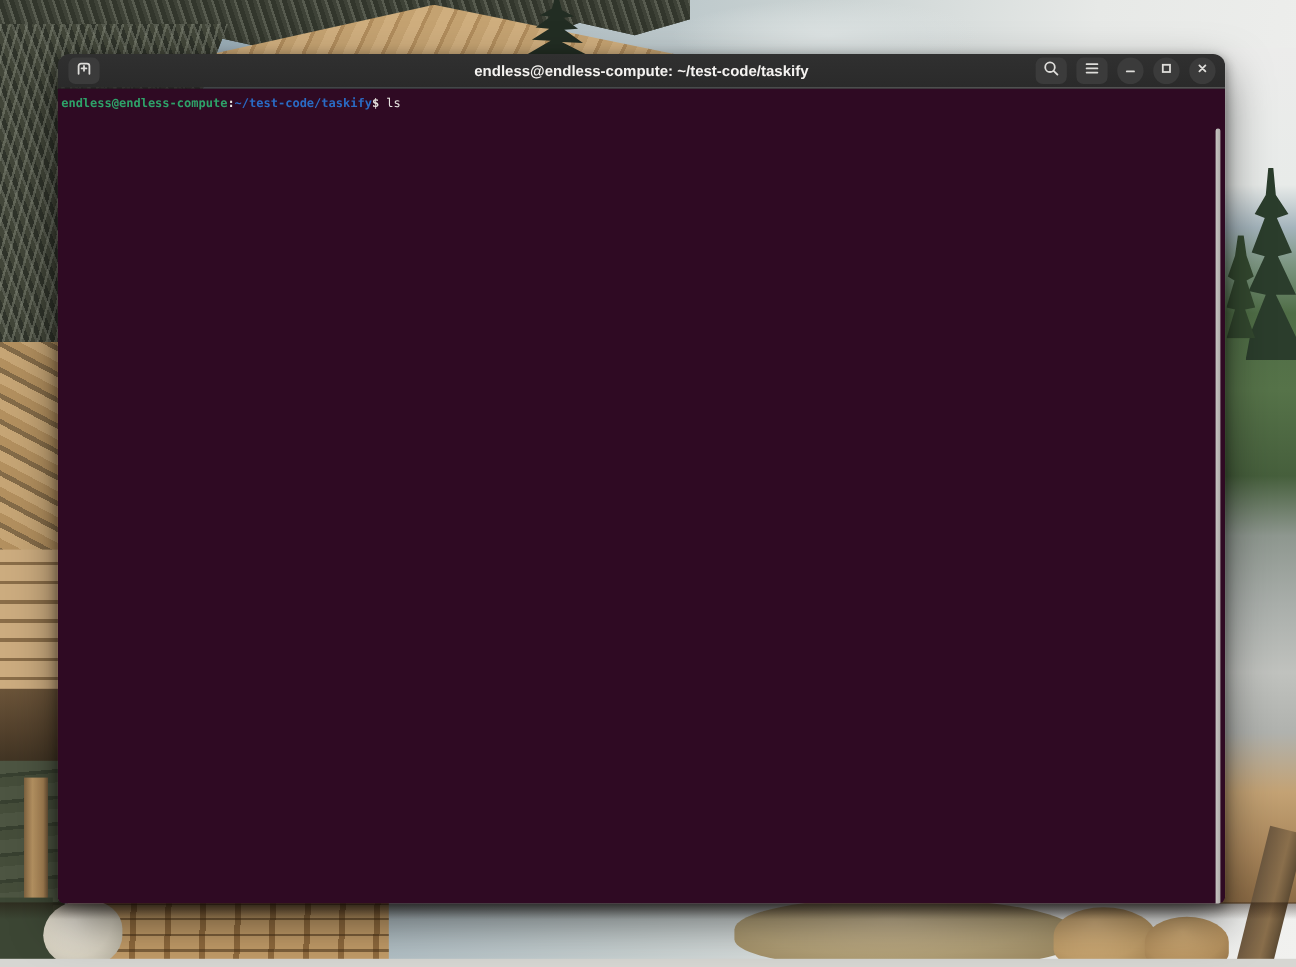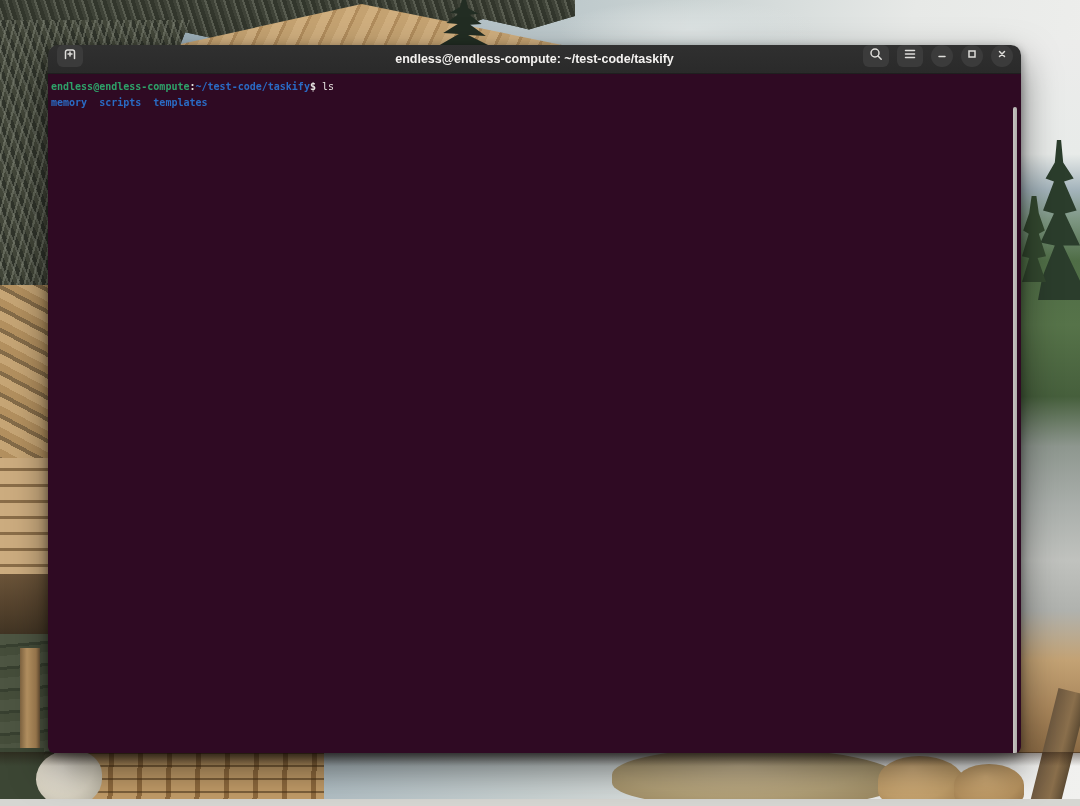--- a/index.html
+++ b/index.html
@@ -65,21 +65,21 @@
     background:radial-gradient(ellipse at 45% 30%,#d4af79 0%,#b6925f 65%,#8f6f44 100%);}
   .bg-foliage{left:0;top:748px;width:44px;height:58px;background:#3c4634;}
   .bg-carving{left:36px;top:750px;width:66px;height:56px;border-radius:55% 45% 50% 50%;
     background:radial-gradient(ellipse at 40% 30%,#eee9dd 0%,#d8d2c2 55%,#a8a392 100%);}
   .bg-bottom-band{left:0;top:799px;width:1080px;height:7px;background:#d6d6d2;}
 
   
   #win{left:48px;top:45px;width:973px;height:708px;border-radius:10px 10px 6px 6px;
     box-shadow:0 16px 36px rgba(0,0,0,.5),0 3px 10px rgba(0,0,0,.4);overflow:hidden;}
   #titlebar{left:0;top:0;width:100%;height:29px;background:linear-gradient(#303030,#2a2a2a);
-    display:flex;align-items:flex-start;border-bottom:1px solid #1f1f1f;box-sizing:border-box;}
+    display:flex;align-items:center;border-bottom:1px solid #1f1f1f;box-sizing:border-box;}
   .tb-btn{width:26px;height:22px;border-radius:6px;background:#3b3b3b;
     display:flex;align-items:center;justify-content:center;flex:0 0 auto;}
   .tb-circle{width:22px;height:22px;border-radius:50%;background:#3b3b3b;
     display:flex;align-items:center;justify-content:center;flex:0 0 auto;}
   #newtab{margin-left:9px;}
   #title{position:absolute;left:0;right:0;top:0;height:29px;line-height:29px;text-align:center;
     color:#f4f2f0;font-size:12.5px;font-weight:700;pointer-events:none;}
   #tb-right{margin-left:auto;display:flex;align-items:center;gap:8px;margin-right:8px;}
   .ic{stroke:#deddda;stroke-width:1.5;fill:none;stroke-linecap:round;}
   #screen{left:0;top:29px;width:973px;height:679px;background:#2f0a23;}
@@ -174,20 +174,19 @@
             <path class="ic" d="M4.5 4.5 L9.5 9.5 M9.5 4.5 L4.5 9.5"></path>
           </svg>
         </span>
       </div>
     </div>
   </div>
 
   <div id="screen" class="abs">
     <div id="termtext">
       <div class="term-line"><span class="t-green">endless@endless-compute</span><span class="t-fg">:</span><span class="t-blue">~/test-code/taskify</span><span class="t-fg">$ </span><span class="t-fg t-cmd">ls</span></div>
-      <div class="term-line"><span class="t-blue">memory  scripts  templates</span></div>
     </div>
     <div id="scrollbar">
       <div id="sb-thumb"></div>
     </div>
   </div>
 
 </div>
 
 </body></html>

